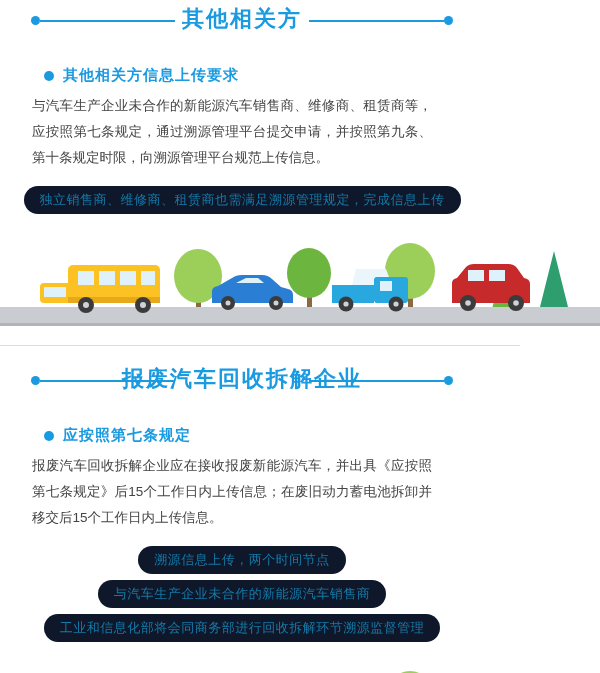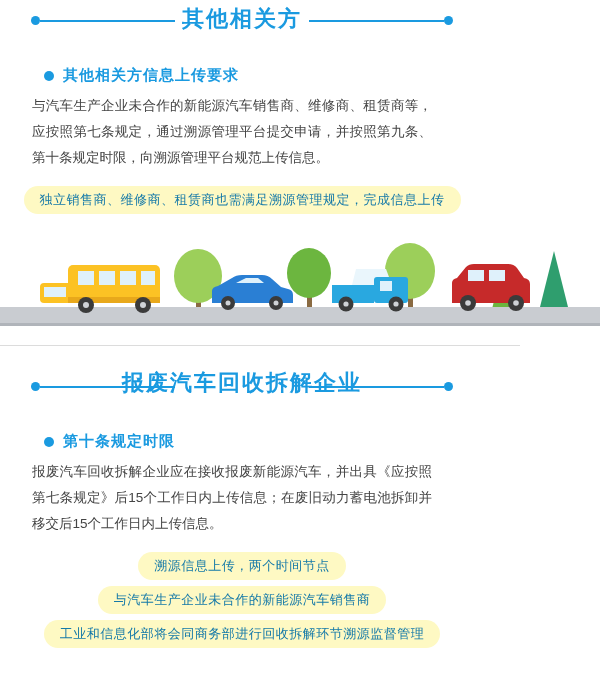--- a/index.html
+++ b/index.html
@@ -91,21 +91,21 @@
     text-align: justify;
   }
 
   
   .pills {
     margin-top: 12px;
     text-align: center;
   }
   .pill {
     display: inline-block;
-    background: #fef9c3;
+    background: #0f172a;
     color: #1579a8;
     font-size: 13px;
     line-height: 22px;
     padding: 3px 16px;
     border-radius: 14px;
     margin: 3px 0;
     letter-spacing: 0.5px;
   }
 
   
@@ -210,31 +210,31 @@
         <circle cx="468" cy="82" r="8" fill="#3b3b3b"></circle>
           <circle cx="468" cy="82" r="2.8" fill="#cfd2d6"></circle>
         <circle cx="516" cy="82" r="8" fill="#3b3b3b"></circle>
           <circle cx="516" cy="82" r="2.8" fill="#cfd2d6"></circle>
       </g>
     </svg>
   </div>
 
   <div class="divider"></div>
 
-  <div class="section-head" style="margin-top:20px;font-family:Liberation Mono, monospace;">
+  <div class="section-head" style="margin-top:14px;">
     <div class="head-rule left"></div>
     <div class="head-dot left"></div>
     <span class="title">报废汽车回收拆解企业</span>
     <div class="head-rule right"></div>
     <div class="head-dot right"></div>
   </div>
 
   <div class="sub-head">
     <span class="dot"></span>
-    <span class="sub-text">第十条规定时限</span>
+    <span class="sub-text">应按照第七条规定</span>
   </div>
 
   <p class="para">报废汽车回收拆解企业应在接收报废新能源汽车，并出具《应按照第七条规定》后15个工作日内上传信息；在废旧动力蓄电池拆卸并移交后15个工作日内上传信息。</p>
 
   <div class="pills">
     <span class="pill">溯源信息上传，两个时间节点</span><br>
     <span class="pill">与汽车生产企业未合作的新能源汽车销售商</span><br>
     <span class="pill">工业和信息化部将会同商务部进行回收拆解环节溯源监督管理</span>
   </div>
 

